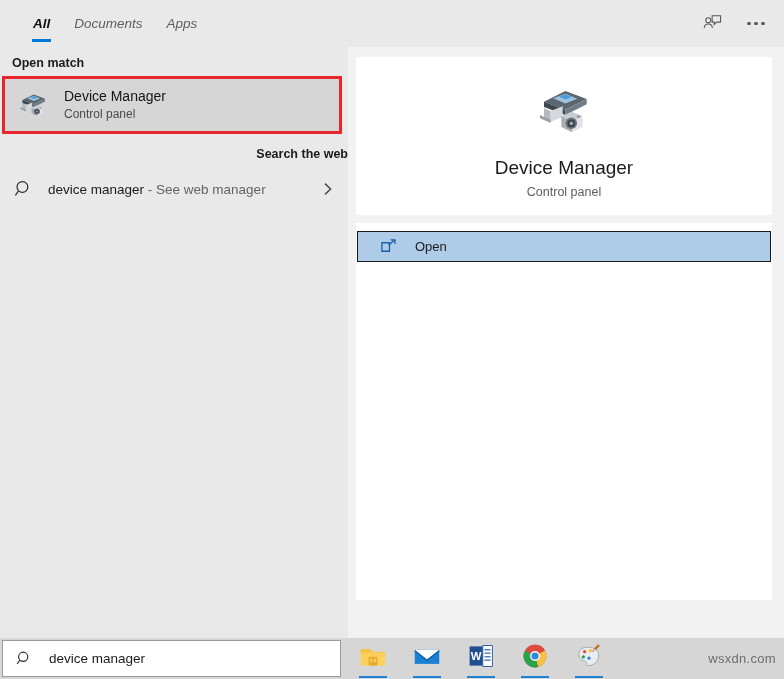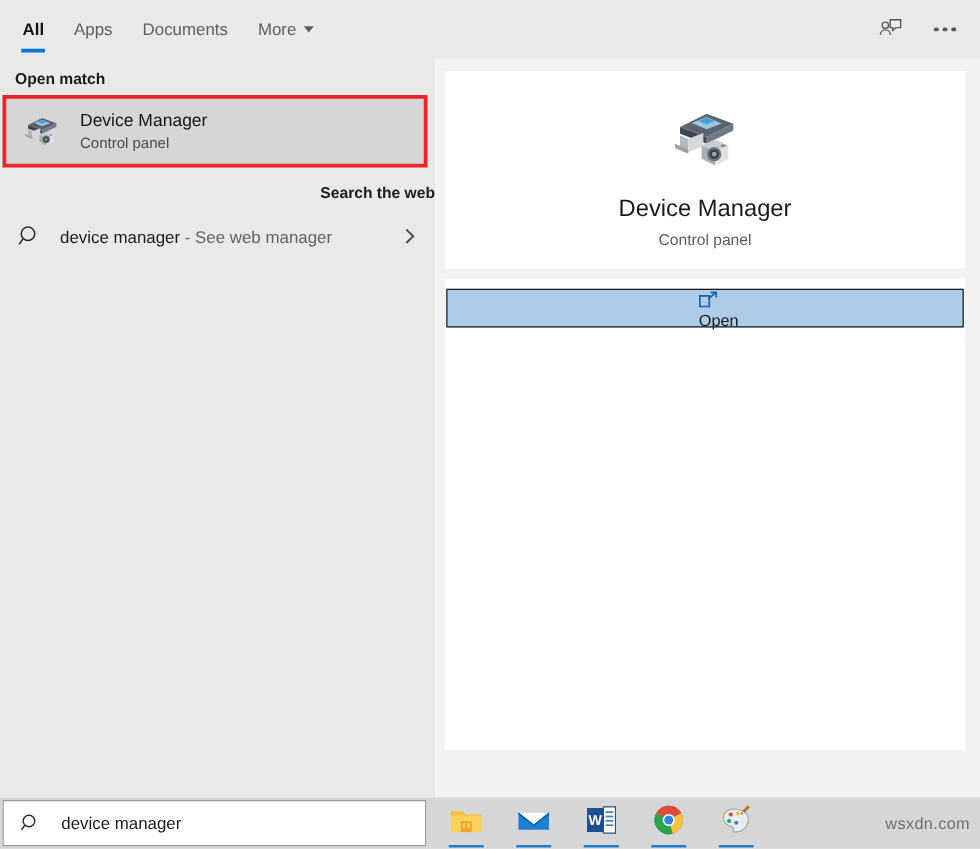--- a/index.html
+++ b/index.html
@@ -33,21 +33,22 @@
     flex: 0 0 auto;
     display: flex;
     align-items: flex-start;
     background: #e9e9e9;
     position: relative;
   }
   .tabs {
     display: flex;
     align-items: flex-end;
     height: 47px;
-    padding-left: 6px;
+    padding-left: 21px;
+    font-style: italic;
   }
   .tab {
     position: relative;
     display: flex;
     align-items: center;
     padding: 0 12px;
     font-size: 13.5px;
     color: #5e5e5e;
     height: 100%;
     cursor: default;
@@ -249,21 +250,20 @@
   .open-btn {
     height: 31px;
     margin: 0 1px;
     background: #aecce8;
     border: 1px solid #1b1b1b;
     box-sizing: border-box;
     display: flex;
     align-items: center;
     padding-left: 22px;
     cursor: default;
-    flex-direction: column;
   }
   .open-icon {
     width: 17px;
     height: 17px;
     flex: 0 0 17px;
     margin-right: 18px;
   }
   .open-label {
     font-size: 13px;
     color: #1b1b1b;
@@ -347,32 +347,28 @@
 
   <div class="header">
     <div class="tabs">
 
       <div class="tab active">
         <span>All</span>
         <span class="tab-underline"></span>
       </div>
 
       <div class="tab">
+        <span>Documents</span>
+      </div>
+
+      <div class="tab">
         <span>Apps</span>
       </div>
 
-      <div class="tab">
-        <span>Documents</span>
-      </div>
-
-
-      <div class="tab">
-        <span>More</span>
-        <span class="caret"></span>
-      </div>
+
 
     </div>
 
     <div class="header-actions">
       <div class="hdr-btn">
         <svg viewBox="0 0 24 24" width="21" height="21">
           <circle cx="7.2" cy="8.3" r="2.9" fill="none" stroke="#5a5a5a" stroke-width="1.25"></circle>
           <path d="M2.6 17.2c0-3 2.1-4.7 4.6-4.7s4.6 1.7 4.6 4.7" fill="none" stroke="#5a5a5a" stroke-width="1.25"></path>
           <path d="M11.6 3.2h9.6v7.2h-4.4l-2.8 2.6v-2.6h-2.4z" fill="none" stroke="#5a5a5a" stroke-width="1.25"></path>
         </svg>

